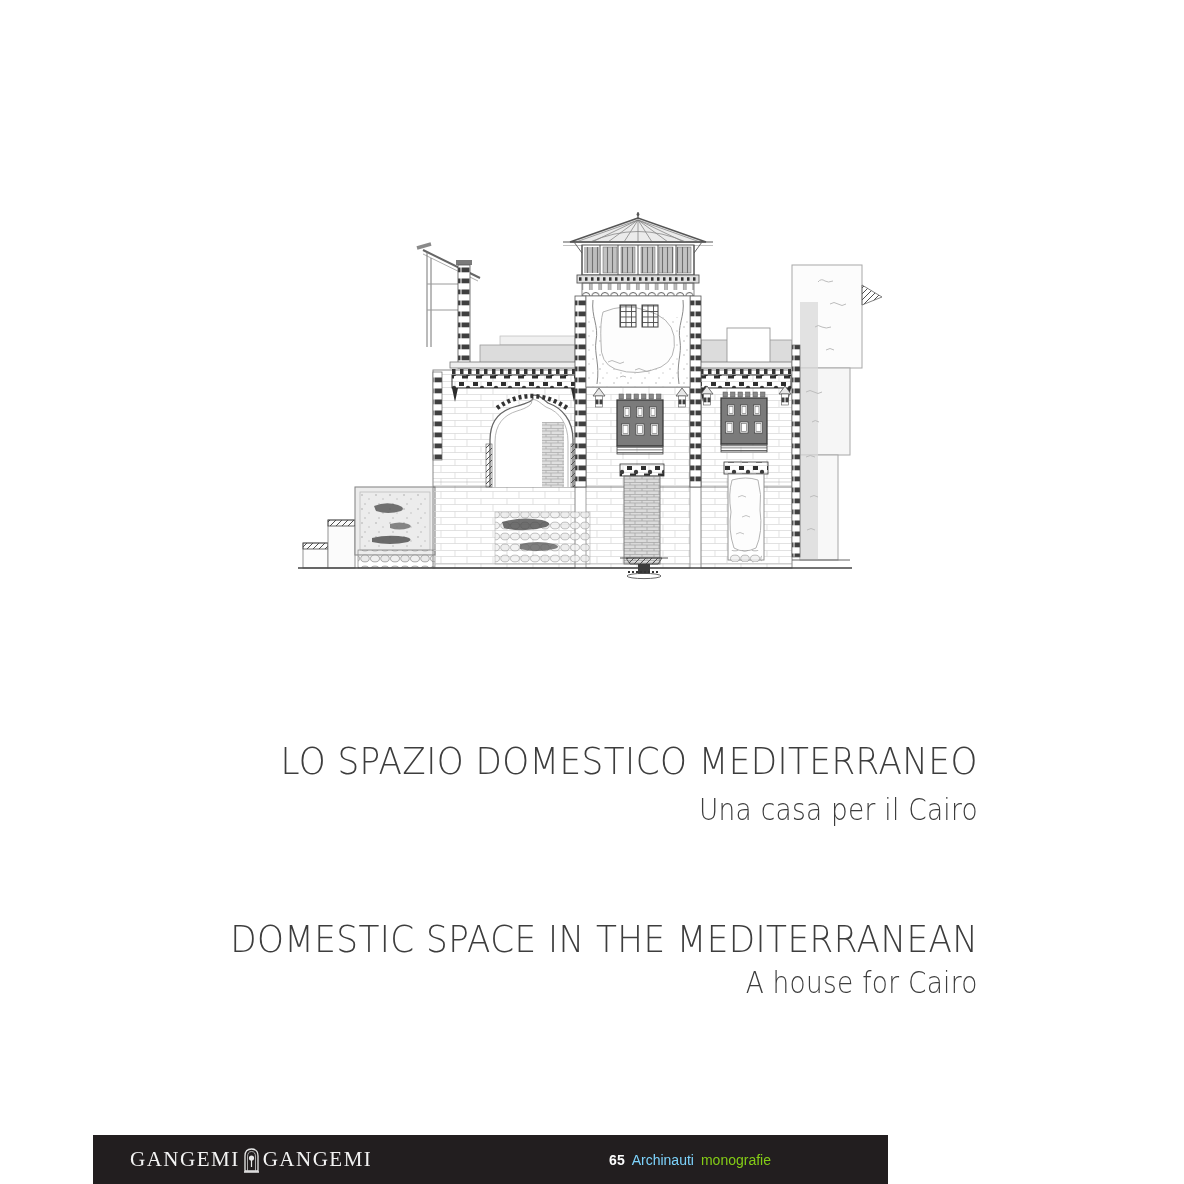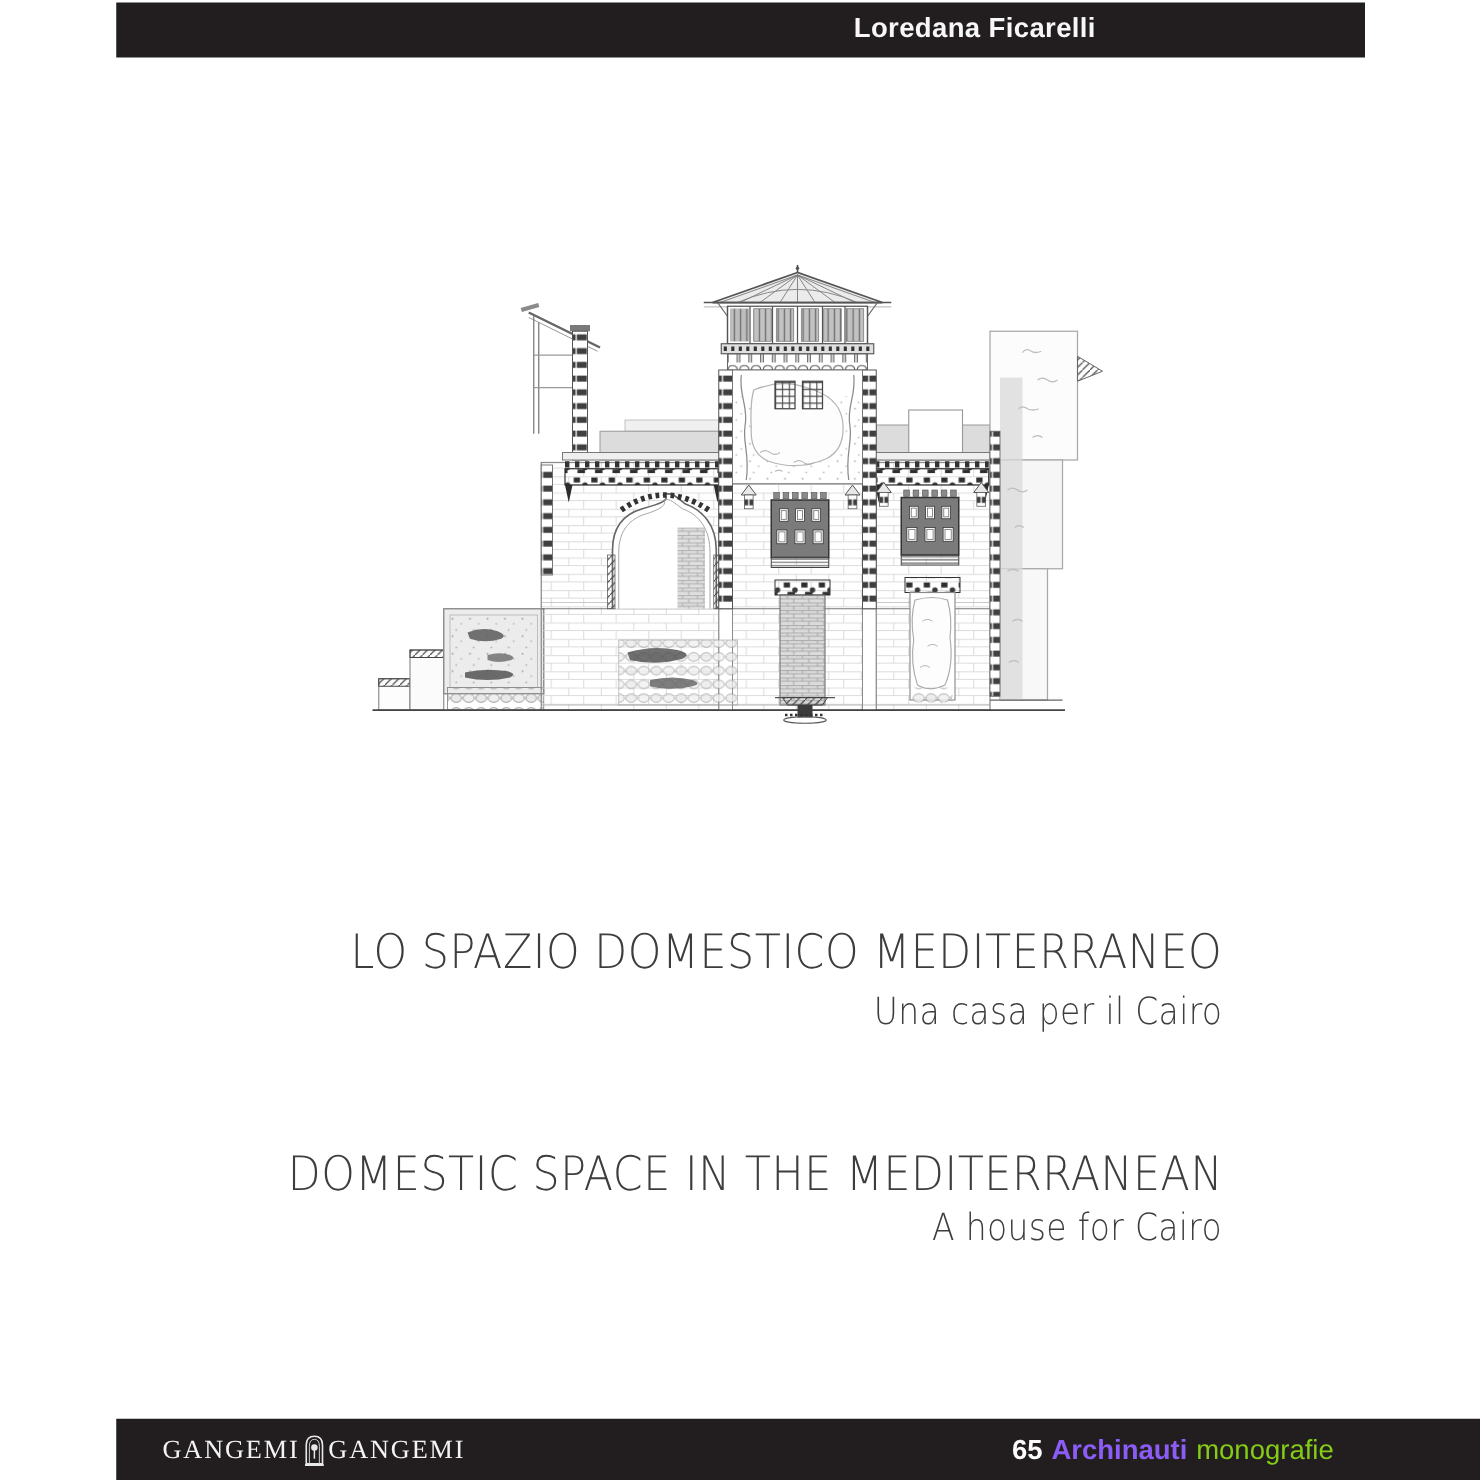--- a/index.html
+++ b/index.html
@@ -4,47 +4,44 @@
 <style>
   html,body{margin:0;padding:0;background:#ffffff;}
   .canvas{position:relative;width:1184px;height:1184px;background:#fff;overflow:hidden;
           font-family:"Liberation Sans",sans-serif;}
   
   .topbar{position:absolute;left:93px;top:2px;width:999px;height:44px;background:#221e1f;
           display:flex;align-items:center;}
   .author{position:absolute;left:590px;top:50%;transform:translateY(-54%);
           color:#f7f7f7;font-size:22px;font-weight:700;letter-spacing:.3px;white-space:nowrap;}
   
-  .bottombar{position:absolute;left:93px;top:1135px;width:1091px;height:49px;background:#221e1f;}
+  .bottombar{position:absolute;left:93px;top:1135px;width:795px;height:49px;background:#221e1f;}
   .publisher{position:absolute;left:37px;top:0;height:100%;display:flex;align-items:center;
              color:#f3f3f3;font-family:"Liberation Serif","DejaVu Serif",serif;
              font-size:21px;letter-spacing:1.5px;white-space:nowrap;}
   .publisher .emb{margin:0 3px;display:block;}
   .series{position:absolute;right:117px;top:0;height:100%;display:flex;align-items:center;
-          font-size:22px;white-space:nowrap;}
+          font-size:14px;white-space:nowrap;}
   .series .num{color:#fcfcfc;font-weight:700;margin-right:7px;}
-  .series .sname{color:#8b5cf6;font-weight:700;margin-right:7px;}
+  .series .sname{color:#7dd3fc;font-weight:400;margin-right:7px;}
   .series .stype{color:#84cc16;font-weight:400;}
   
   .tline{position:absolute;right:206px;white-space:nowrap;color:#3d3d3d;
          font-family:"DejaVu Sans","Liberation Sans",sans-serif;font-weight:200;
          line-height:1;transform-origin:100% 50%;}
   .t-big{font-size:38px;transform:scaleX(.90);letter-spacing:.5px;}
   .t-sub{font-size:30px;transform:scaleX(.88);letter-spacing:.3px;}
   #tit1{top:742px;} #tsub1{top:795px;} #tit2{top:920px;} #tsub2{top:968px;}
   .drawing{position:absolute;left:290px;top:212px;}
 </style>
 </head>
 <body>
 
 <div class="canvas">
 
-  <div class="topbar">
-    <span class="author">Loredana Ficarelli</span>
-  </div>
 
   <svg class="drawing" width="600" height="378" viewBox="0 0 600 378" xmlns="http://www.w3.org/2000/svg">
     <defs>
       <pattern id="masonry" width="26" height="13" patternUnits="userSpaceOnUse">
         <path d="M0,0.5 H26 M0,6.5 H26 M9,0.5 V6.5 M21,6.5 V13" stroke="#d6d6d6" stroke-width="0.7" fill="none"></path>
       </pattern>
       <pattern id="check" width="9" height="11" patternUnits="userSpaceOnUse">
         <rect width="9" height="11" fill="#ffffff"></rect>
         <rect x="0.5" y="0.5" width="8" height="4.8" fill="#3f3f3f"></rect>
       </pattern>

